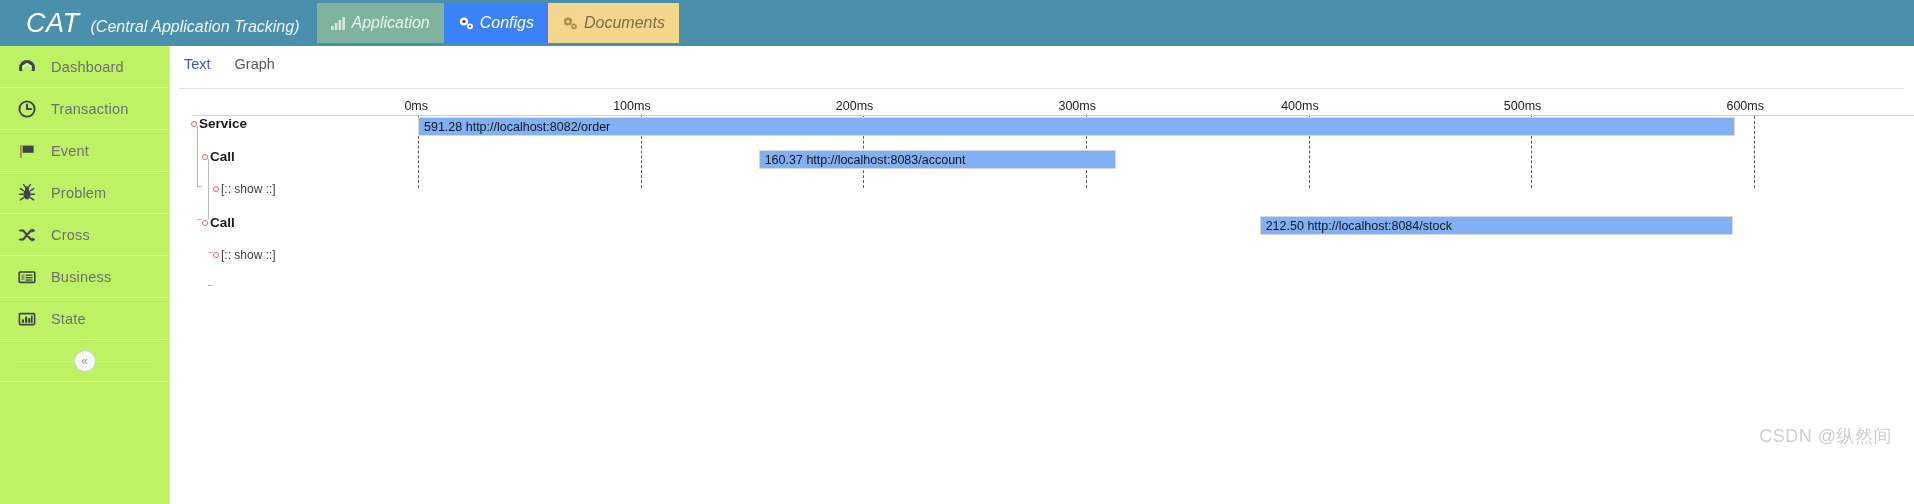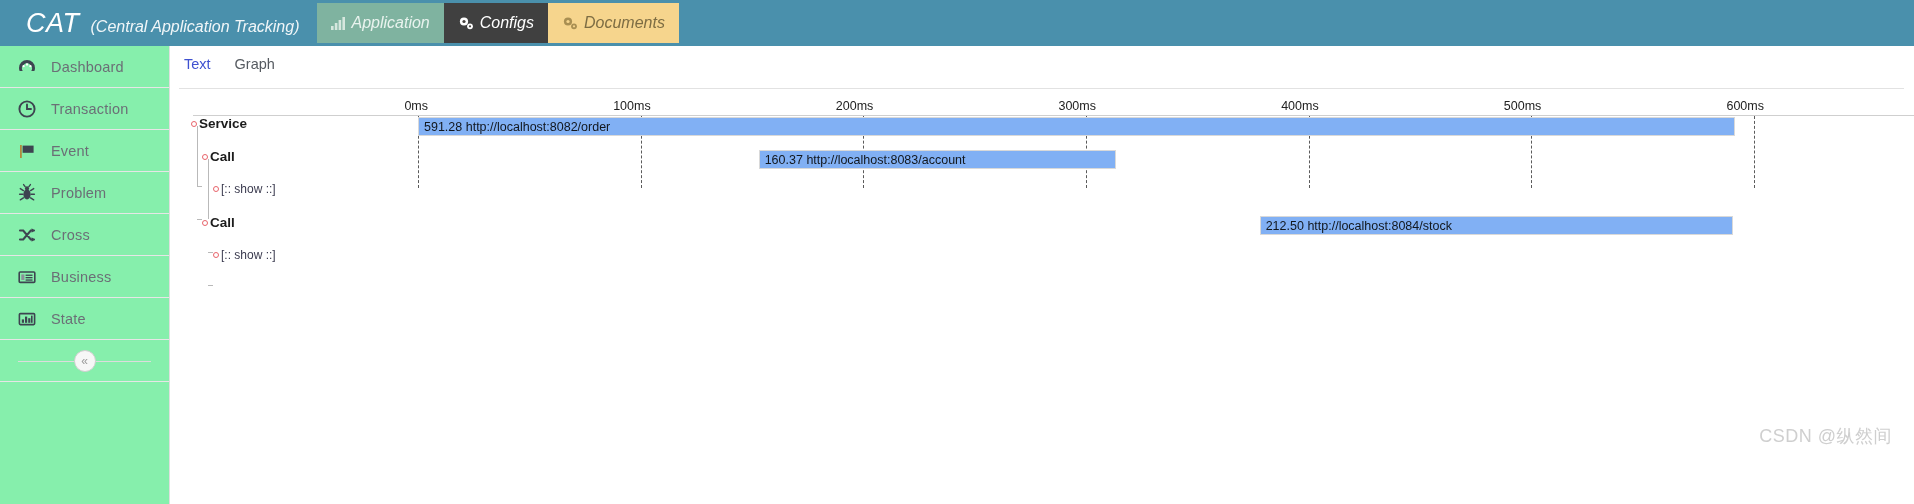--- a/index.html
+++ b/index.html
@@ -31,29 +31,29 @@
     color: #f0f6f8;
   }
   #nav-tabs { display: flex; align-items: stretch; height: 40px; margin-left: 18px; }
   .nav-tab {
     display: flex; align-items: center; gap: 6px;
     padding: 0 14px; height: 40px;
     font-size: 16px; font-style: italic; cursor: pointer;
     white-space: nowrap;
   }
   .nav-tab.application { background: #7fb3a0; color: #e9f3ee; }
-  .nav-tab.configs     { background: #404040; color: #ffffff; }
+  .nav-tab.configs     { background: #3b82f6; color: #ffffff; }
   .nav-tab.documents   { background: #f6d58d; color: #7d6d43; }
   .nav-ico { display: inline-block; line-height: 0; }
 
   
   #sidebar {
     position: absolute; left: 0; top: 46px;
     width: 170px; height: 458px;
-    background: #86efac;
+    background: #bef264;
     border-right: 1px solid #dfdfdf;
   }
   .side-item {
     position: relative;
     height: 42px;
     display: flex; align-items: center;
     border-bottom: 1px solid #e6e6e6;
     cursor: pointer;
     padding-left: 16px;
   }

